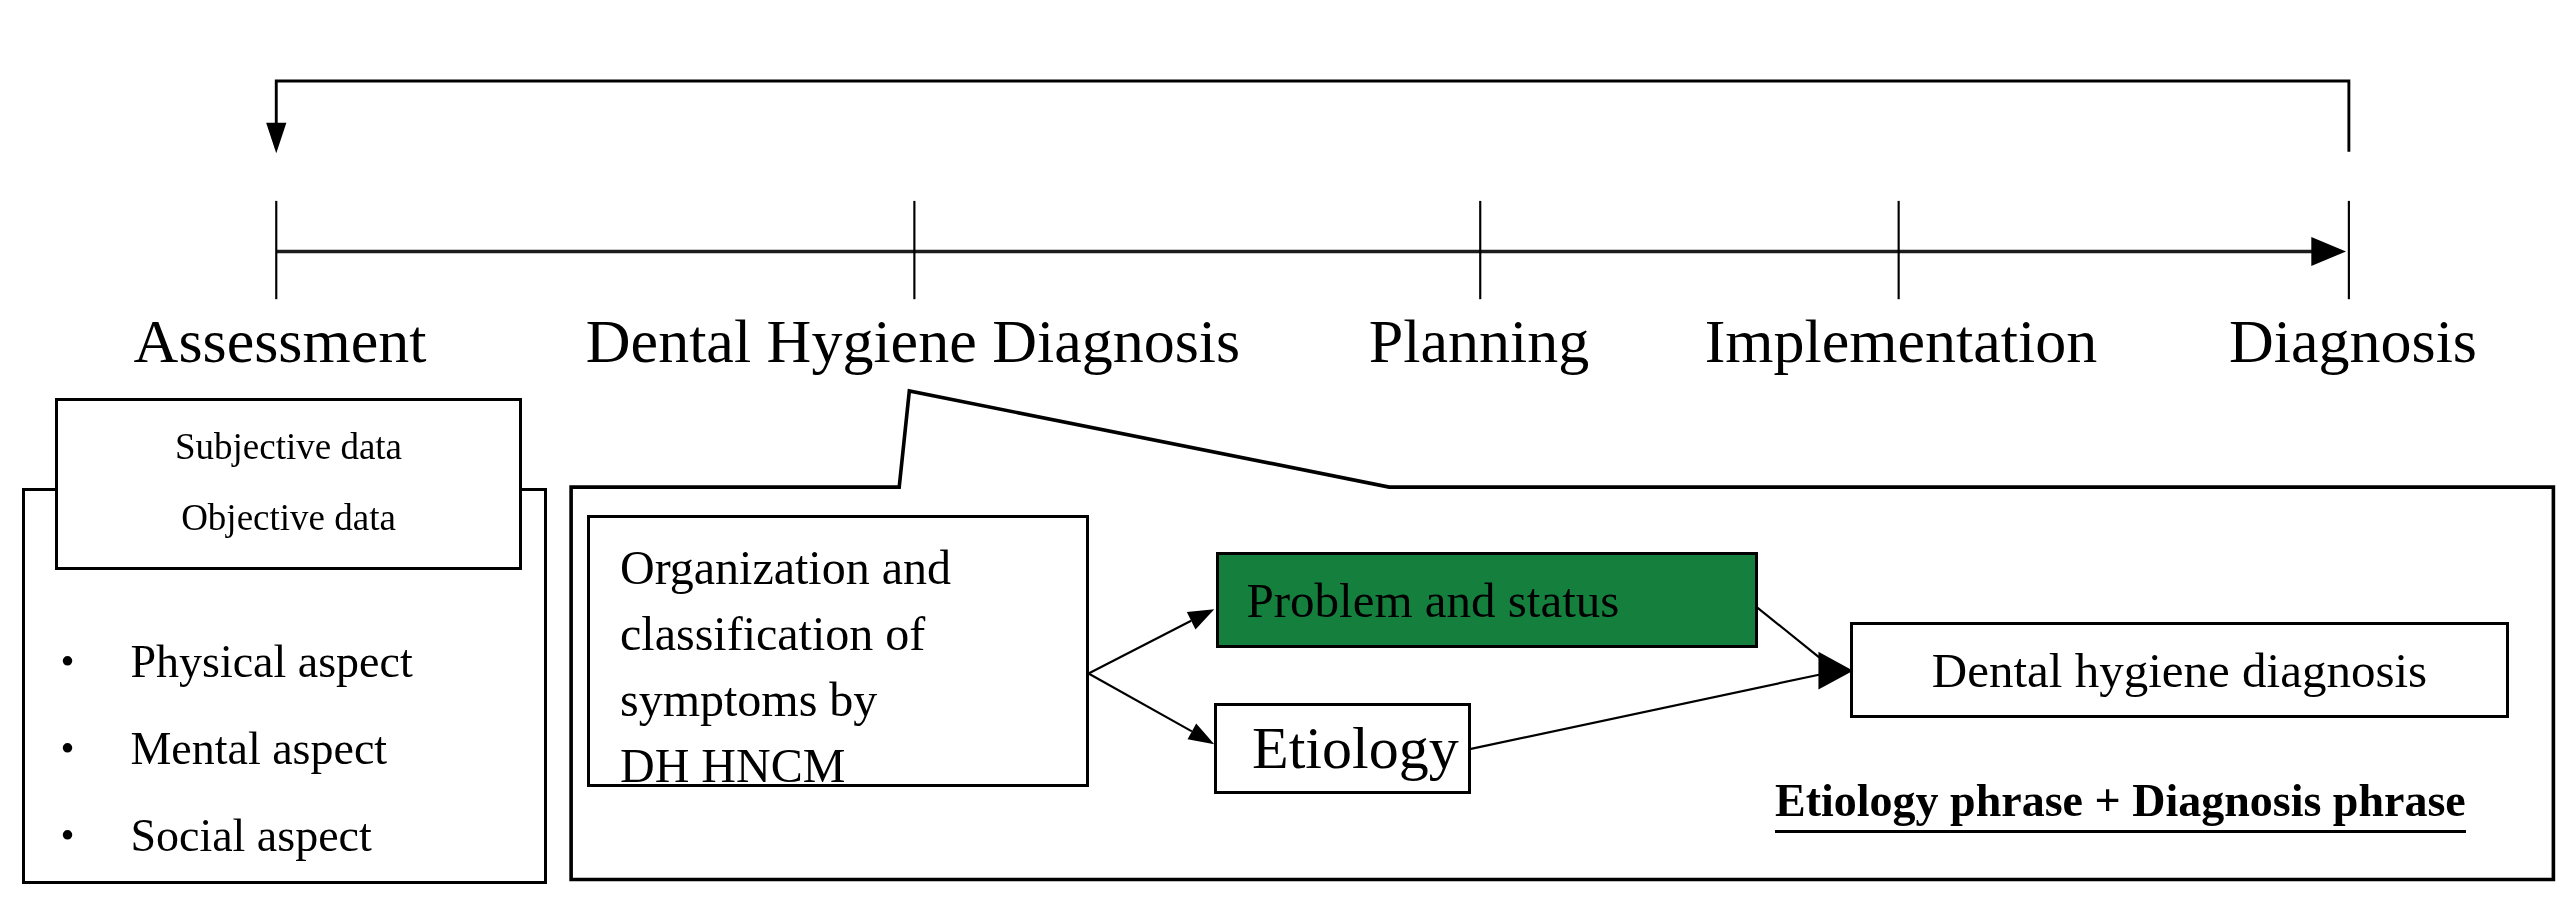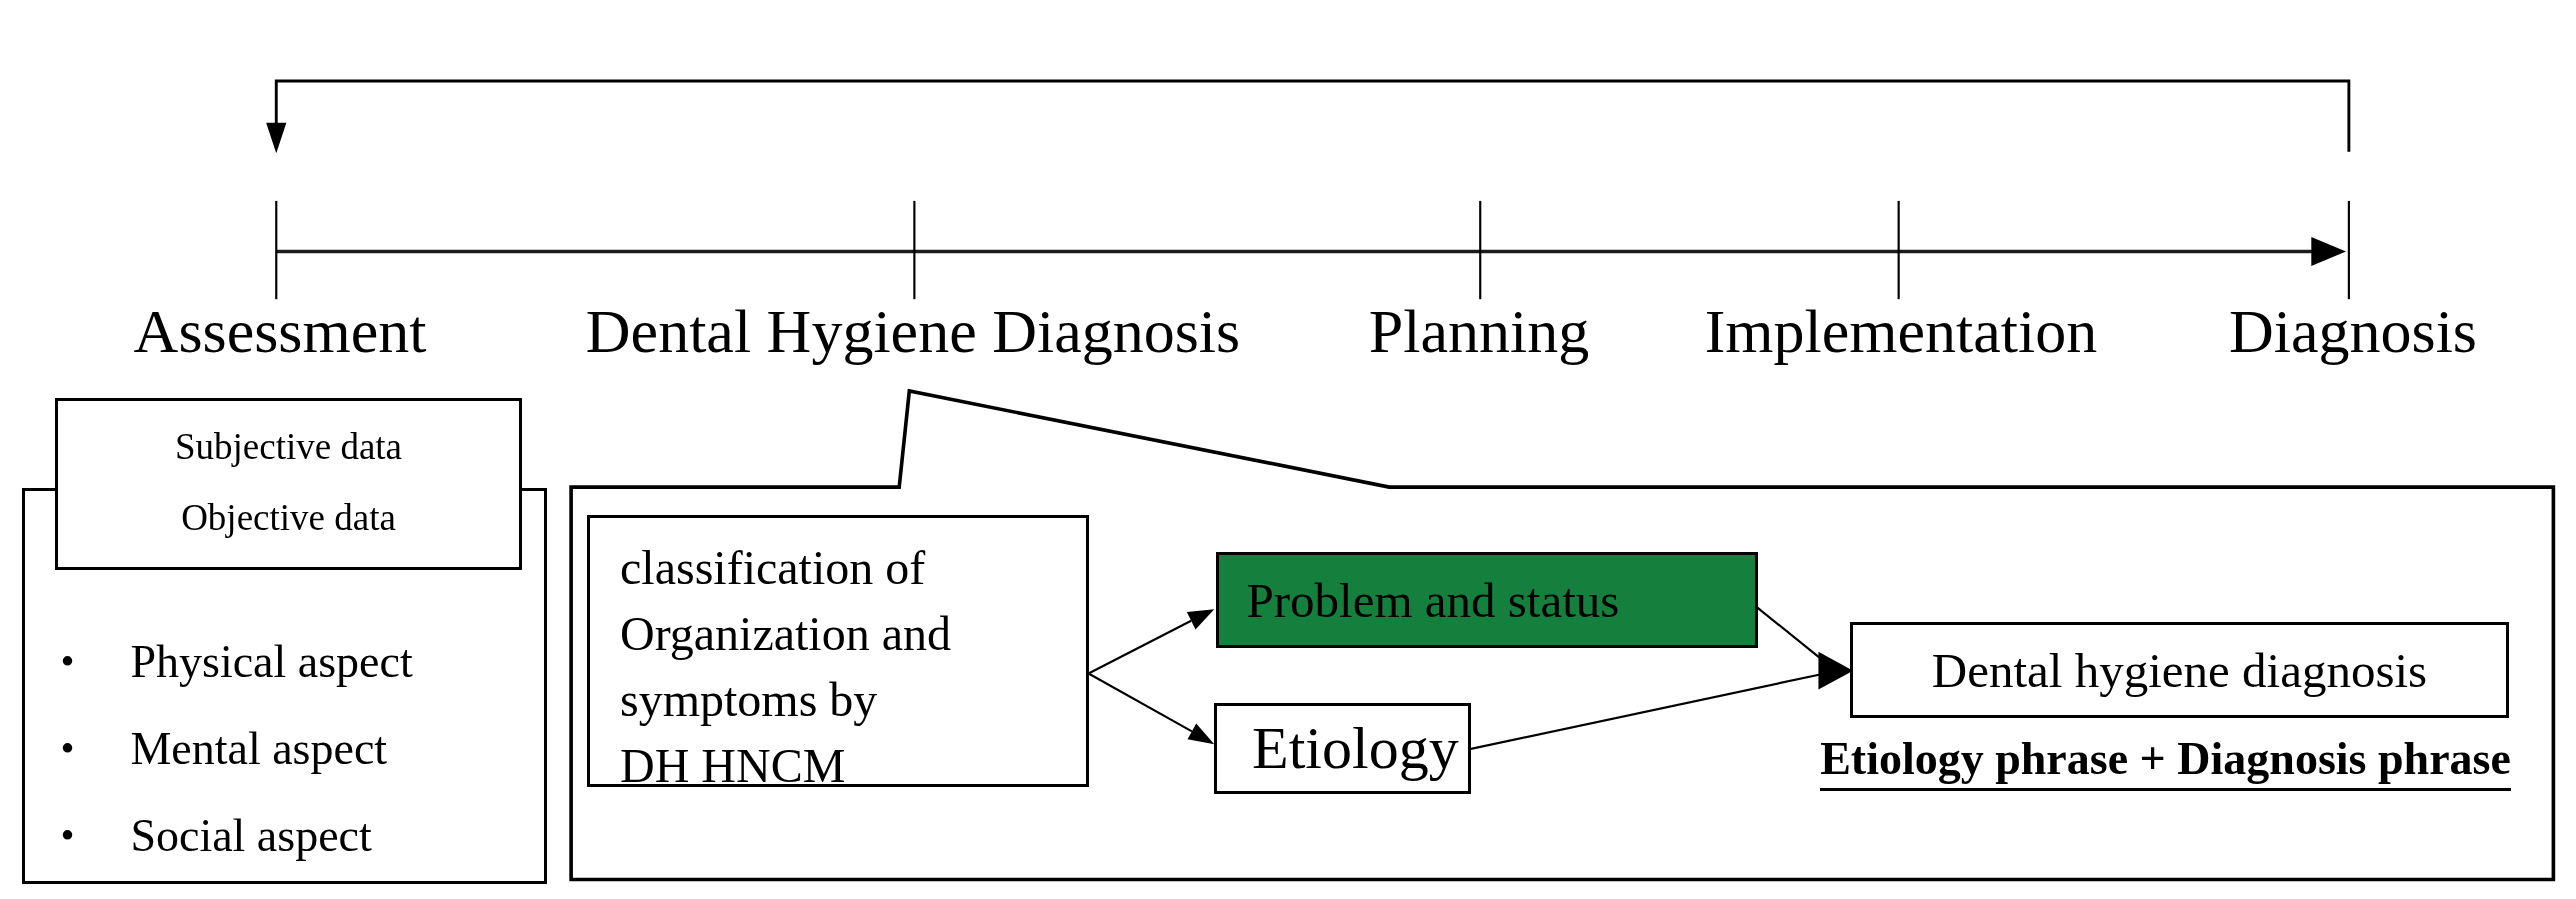--- a/index.html
+++ b/index.html
@@ -15,21 +15,21 @@
   .txt{position:absolute;white-space:nowrap;}
 
   
   #cycle-label{
     left:1317px;top:13px;transform:translateX(-50%);
     font-size:65px;line-height:1;
   }
 
   
   .stage{
-    top:300px;transform:translateX(-50%);
+    top:310px;transform:translateX(-50%);
     font-size:62px;line-height:1;
   }
   .st-0{left:280px;}
   .st-1{left:913px;}
   .st-2{left:1479px;}
   .st-3{left:1901px;}
   .st-4{left:2353px;}
 
   
   #assessment-outer-box{
@@ -78,22 +78,22 @@
     padding-left:35px;z-index:3;
   }
   #dhd-box{
     position:absolute;left:1850px;top:622px;
     width:653px;height:90px;
     border:3.6px solid #000;background:#fff;
     font-size:49px;display:flex;align-items:center;justify-content:center;
     z-index:3;
   }
   #phrase-note{
-    position:absolute;left:1775px;top:734px;width:781px;
-    text-align:center;z-index:3;
+    position:absolute;left:1775px;top:776px;width:781px;
+    z-index:3;
   }
   #phrase-note span{
     display:inline-block;
     font-size:46px;font-weight:bold;line-height:1.1;
     border-bottom:3.6px solid #000;padding-bottom:3.6px;
   }
 </style>
 </head>
 <body>
 
@@ -148,22 +148,22 @@
       <span class="bullet-dot">•</span>
       <span>Mental aspect</span>
     </div>
     <div class="bullet-item">
       <span class="bullet-dot">•</span>
       <span>Social aspect</span>
     </div>
   </div>
 
   <div id="org-box">
+    <div>Organization and</div>
     <div>classification of</div>
-    <div>Organization and</div>
     <div>symptoms by</div>
     <div>DH HNCM</div>
   </div>
 
   <div id="problem-box">
     <span>Problem and status</span>
   </div>
 
   <div id="etiology-box">
     <span>Etiology</span>

